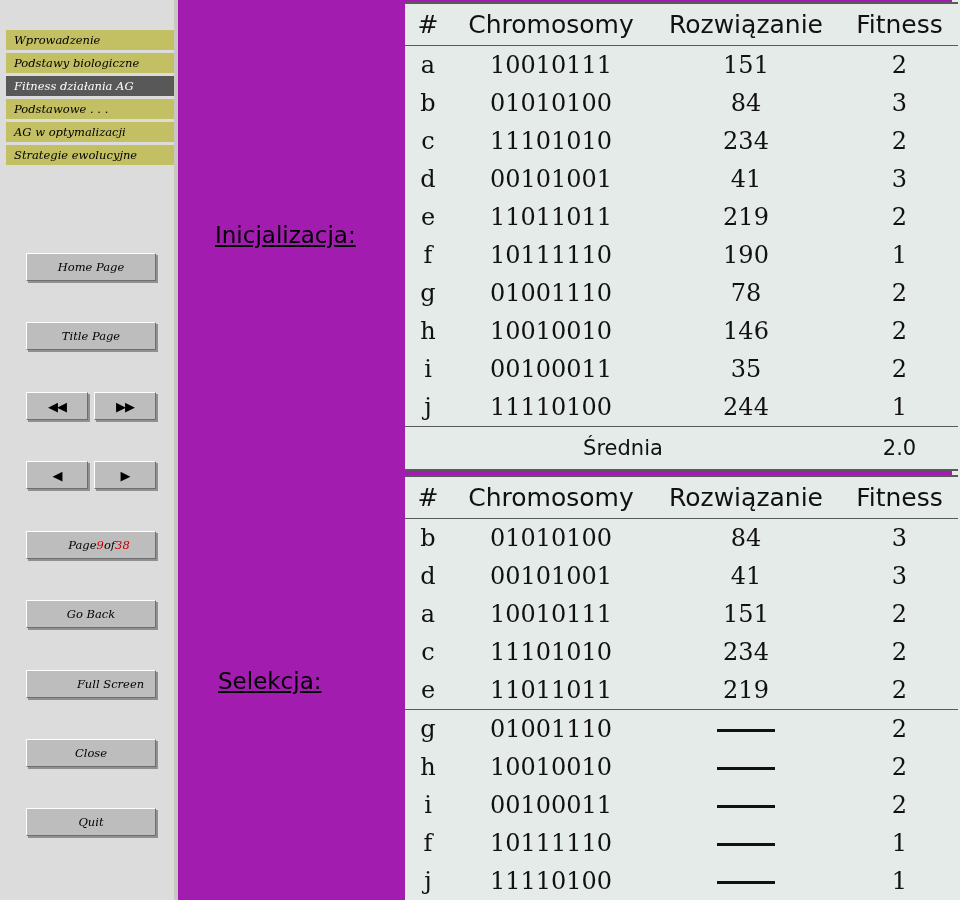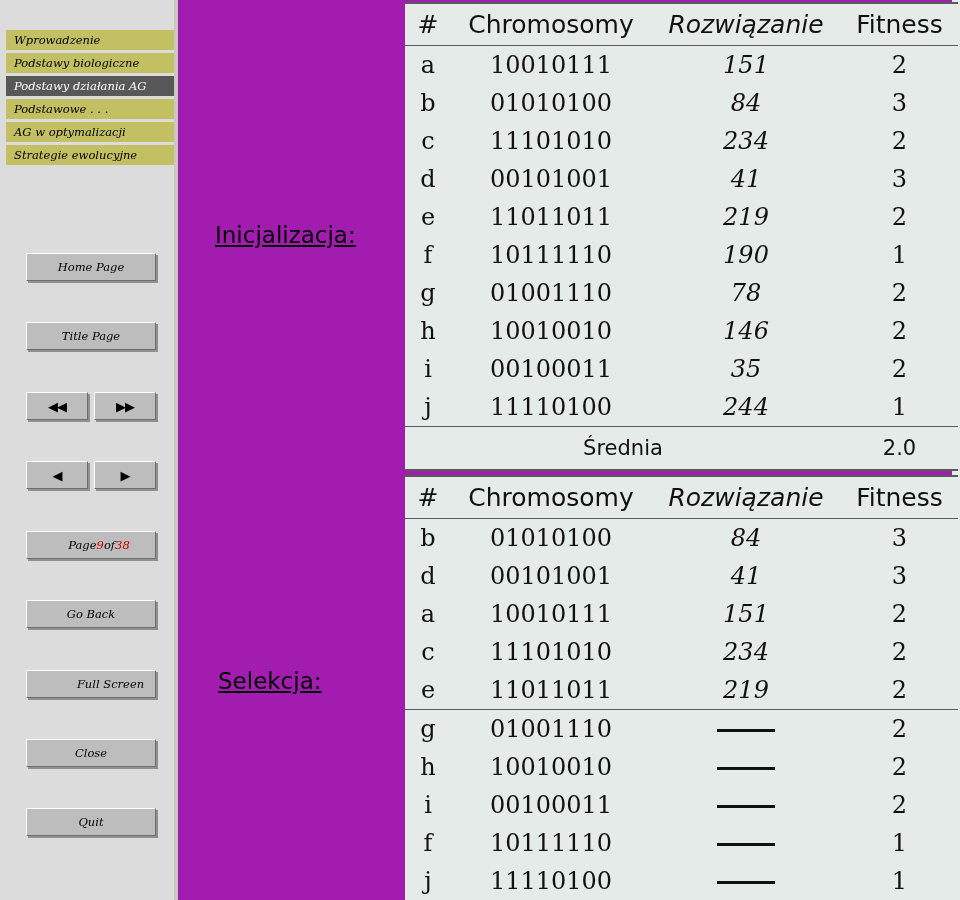--- a/index.html
+++ b/index.html
@@ -135,21 +135,21 @@
   .gtable td, .gtable th {
     padding: 0;
     margin: 0;
     text-align: center;
     vertical-align: middle;
     font-weight: normal;
     border: 0;
   }
   .col-id    { width: 46px; }
   .col-chrom { width: 200px; }
-  .col-sol   { width: 190px; font-style: italic; }
+  .col-sol   { width: 190px; }
   .col-fit   { width: 117px; }
 
   .gtable tr.hdr td {
     font-family: "DejaVu Sans", sans-serif;
     font-size: 25px;
     height: 41px;
     border-top: 2px solid #5a5a5a;
     border-bottom: 1px solid #5a5a5a;
   }
   .gtable tr.body td {
@@ -186,21 +186,21 @@
   <div id="sidebar">
 
     <div class="nav-menu">
       <div class="nav-item">
         <span>Wprowadzenie</span>
       </div>
       <div class="nav-item">
         <span>Podstawy biologiczne</span>
       </div>
       <div class="nav-item active">
-        <span>Podstawy działania AG</span>
+        <span>Fitness działania AG</span>
       </div>
       <div class="nav-item">
         <span>Podstawowe . . .</span>
       </div>
       <div class="nav-item">
         <span>AG w optymalizacji</span>
       </div>
       <div class="nav-item">
         <span>Strategie ewolucyjne</span>
       </div>

